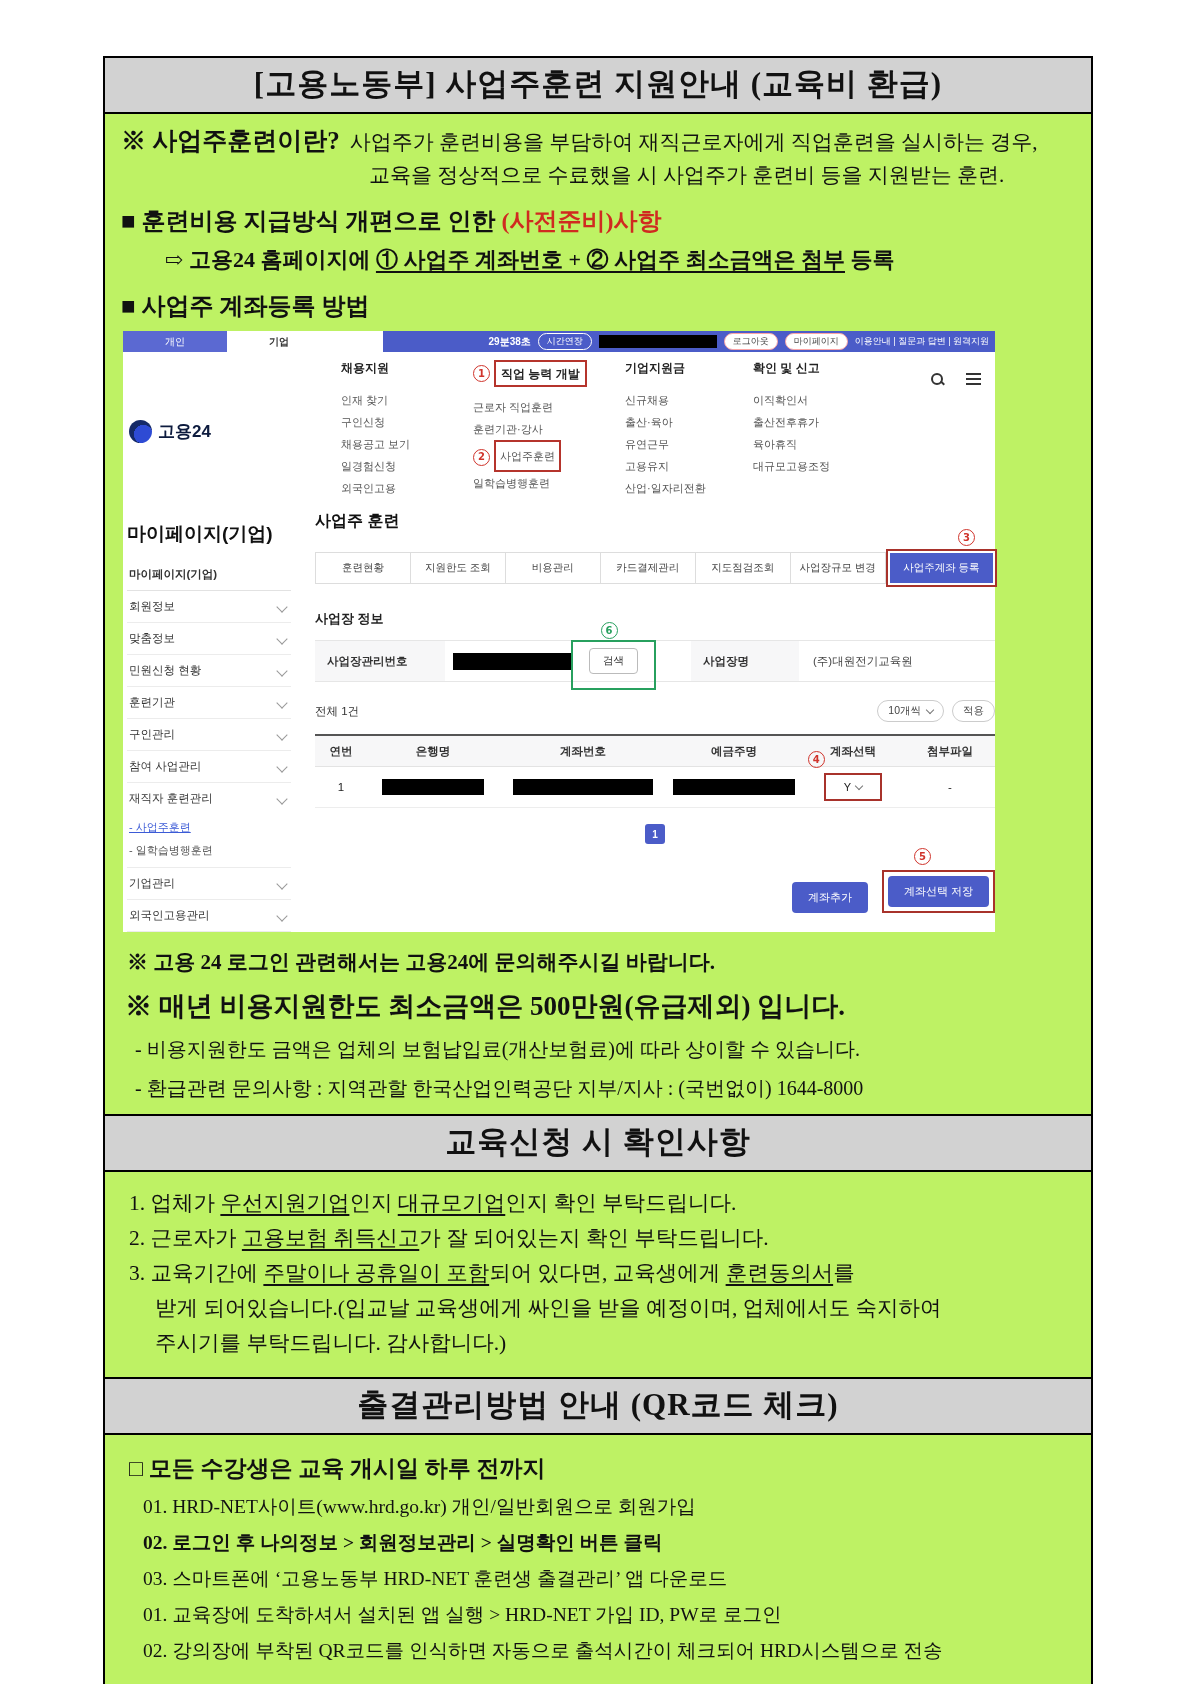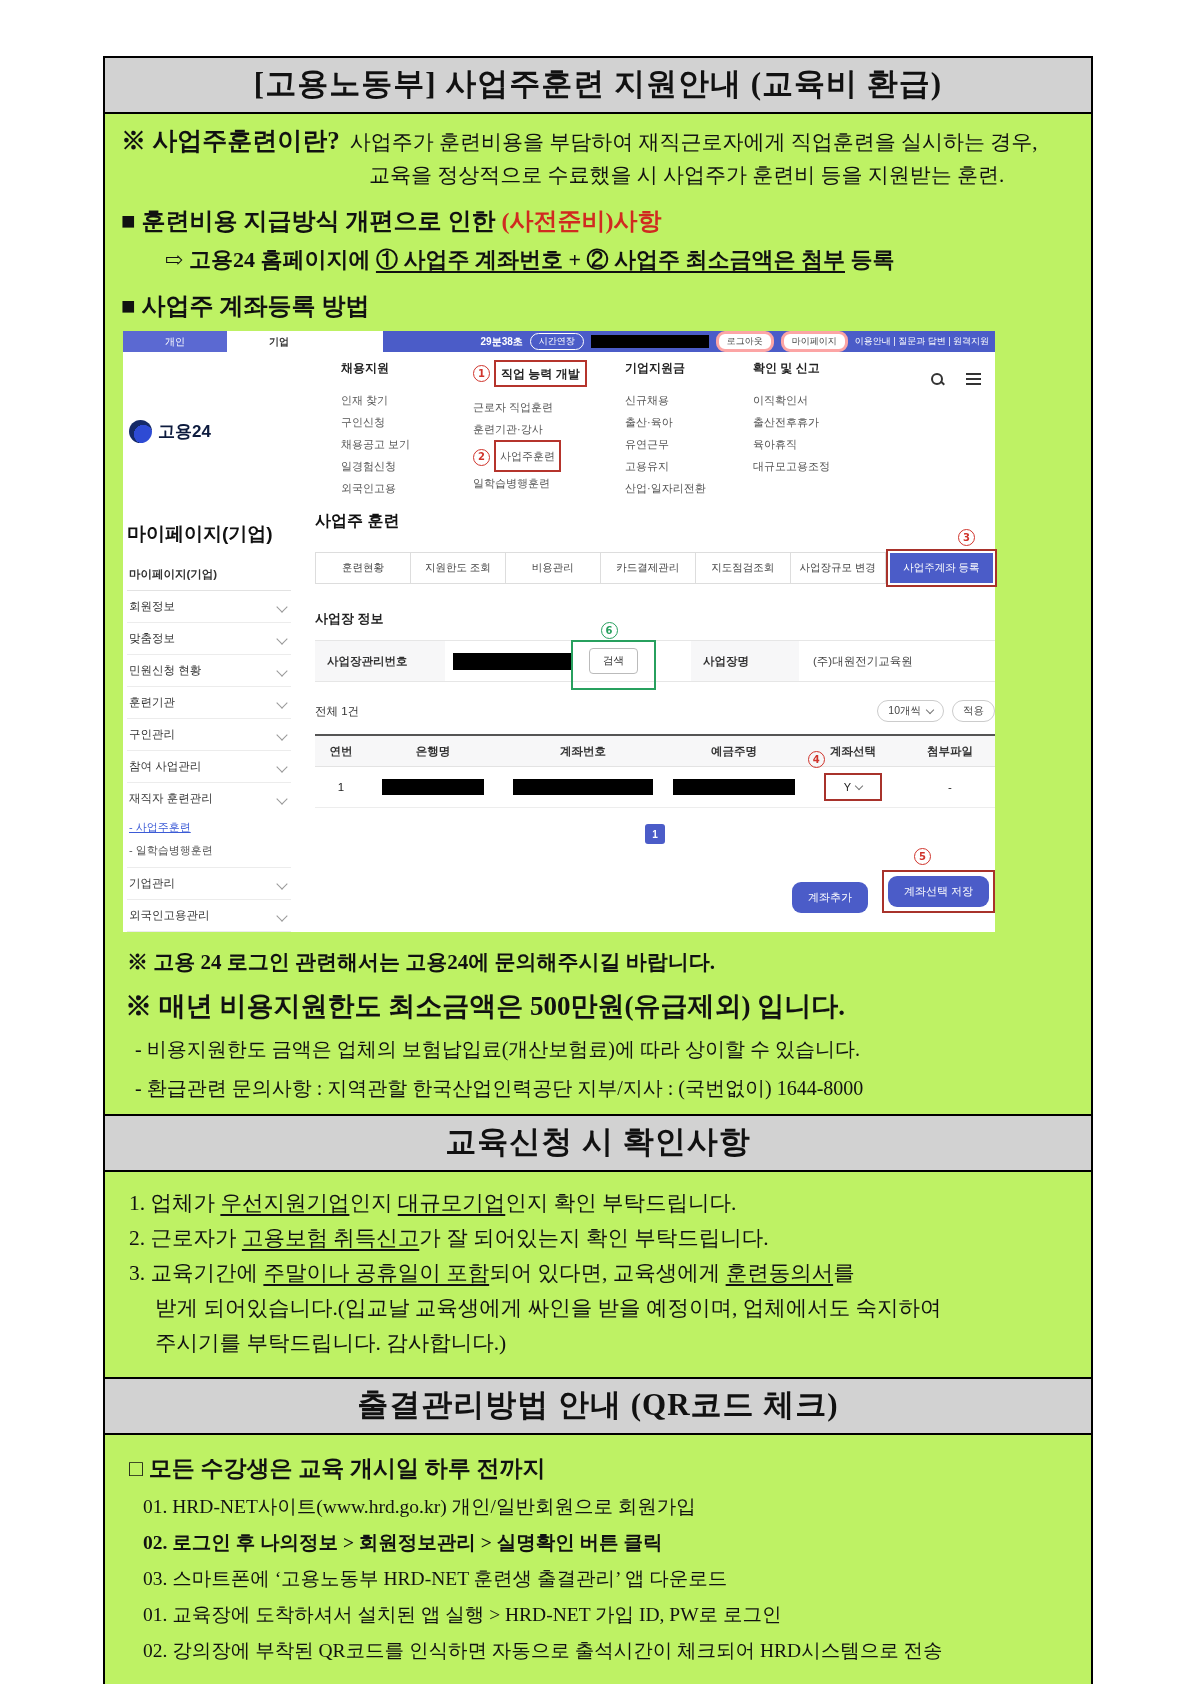--- a/index.html
+++ b/index.html
@@ -34,21 +34,21 @@
   .shot{width:872px;margin:8px 0 0 2px;font-family:"Liberation Sans","DejaVu Sans",sans-serif;
         color:#222;background:#fff;}
   .topbar{height:21px;background:#4b5cc8;display:flex;align-items:stretch;font-size:10px;color:#fff;}
   .tb-tab{width:104px;display:flex;align-items:center;justify-content:center;}
   .tb-personal{background:#5b69d2;}
   .tb-company{background:#ffffff;color:#333;font-weight:bold;}
   .tb-gap{width:52px;background:#fff;}
   .tb-right{flex:1;display:flex;align-items:center;justify-content:flex-end;gap:7px;padding-right:6px;}
   .tb-pill{border-radius:9px;padding:1px 8px;font-size:9px;white-space:nowrap;cursor:pointer;}
   .tb-pill-outline{border:1px solid #fff;color:#fff;}
-  .tb-pill-white{background:#fff;color:#444;border:3px solid #fca5a5;}
+  .tb-pill-white{background:#fff;color:#444;border:1px solid #fca5a5;}
   .tb-redact{width:118px;height:13px;background:#000;display:inline-block;}
   .tb-links{font-size:9px;white-space:nowrap;}
   .tb-timer{font-weight:bold;}
 
   .shead{display:flex;padding:8px 8px 4px 6px;position:relative;}
   .logo{display:flex;align-items:center;gap:6px;width:120px;margin-top:4px;}
   .logo-mark{width:23px;height:23px;border-radius:50%;
      background:radial-gradient(circle at 62% 62%, #2e4bd4 0 46%, #152a67 47% 100%);display:inline-block;}
   .logo-text{font-size:17px;font-weight:bold;color:#0d1b3e;}
   .nav{display:flex;margin-left:92px;}
@@ -115,21 +115,21 @@
   .rd2{width:102px;height:16px;background:#000;}
   .rd3{width:140px;height:16px;background:#000;}
   .rd4{width:122px;height:16px;background:#000;}
   .redframe{position:relative;border:2px solid #a8322b;padding:6px 18px;display:inline-flex;align-items:center;gap:6px;}
   .m4{position:absolute;top:-24px;left:-18px;}
   .sel-y{font-size:11px;color:#222;display:inline-flex;align-items:center;gap:5px;cursor:pointer;}
   .pag{display:flex;justify-content:center;margin-top:16px;}
   .pag-btn{width:20px;height:20px;background:#4b5cc8;color:#fff;font-size:10px;font-weight:bold;border-radius:3px;
      display:flex;align-items:center;justify-content:center;cursor:pointer;}
   .btns{display:flex;justify-content:flex-end;align-items:flex-end;gap:14px;margin-top:26px;padding-bottom:6px;}
-  .btn-blue{background:#4b5cc8;color:#fff;font-size:11px;border:none;border-radius:9px;padding:8px 16px;cursor:pointer;white-space:nowrap;}
+  .btn-blue{background:#4b5cc8;color:#fff;font-size:11px;border:none;border-radius:4px;padding:8px 16px;cursor:pointer;white-space:nowrap;}
   .saveframe{position:relative;border:2px solid #a8322b;padding:4px;}
   .m5{position:absolute;top:-24px;left:30px;}
 </style>
 </head>
 <body>
 
 <div class="page">
 <div class="content">
 
   <div class="hbar">

